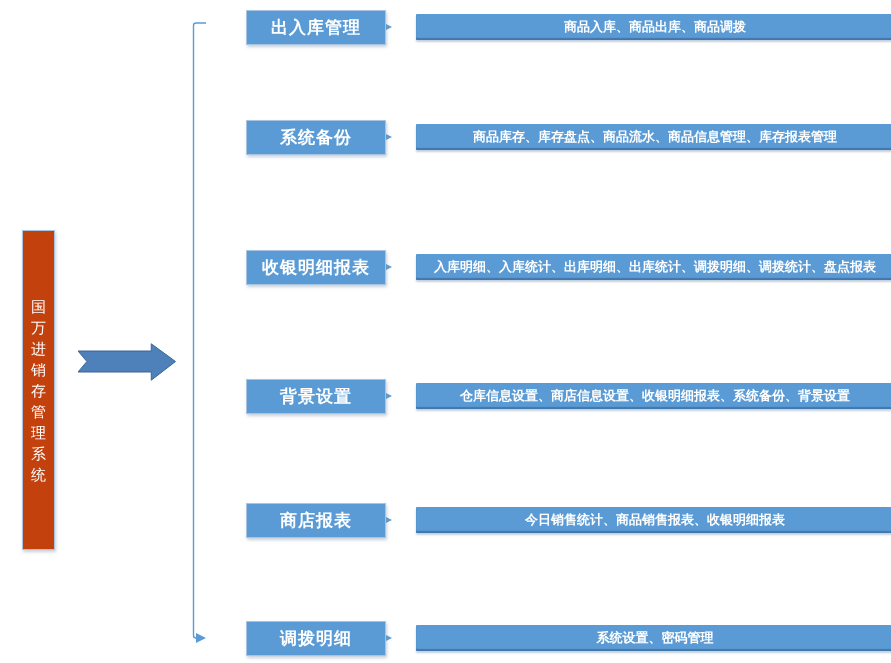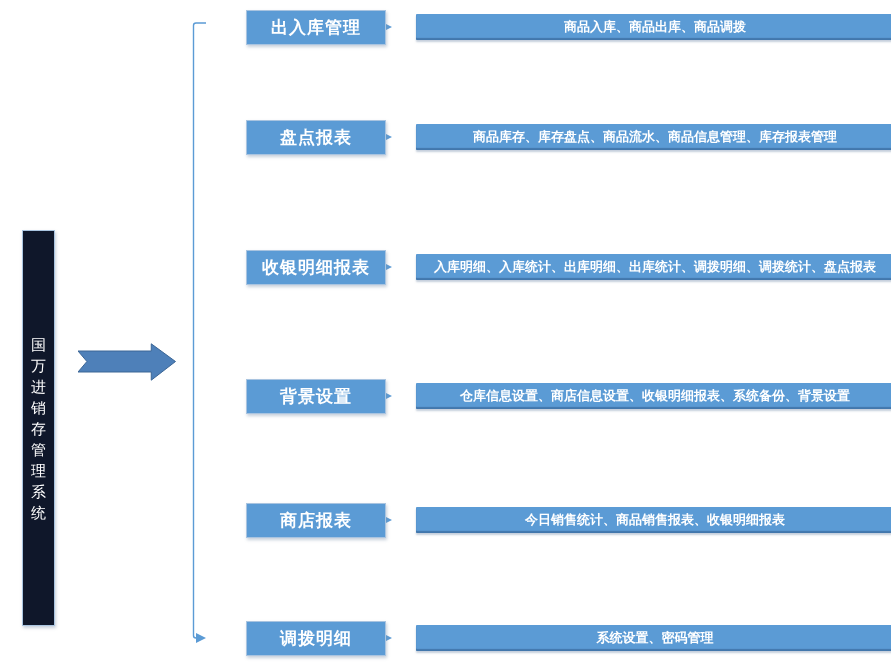--- a/index.html
+++ b/index.html
@@ -6,22 +6,22 @@
   body{
     width:891px;height:663px;position:relative;background:#ffffff;
     font-family:"Liberation Sans","DejaVu Sans",sans-serif;
     overflow:hidden;
   }
   #canvas{position:absolute;inset:0;width:891px;height:663px;}
   
   #connector-layer{position:absolute;left:0;top:0;z-index:1;}
   
   .root-box{
-    position:absolute;left:22px;top:230px;width:33px;height:396px;
-    background:#0f172a;border:1px solid #aac5e0;
+    position:absolute;left:22px;top:230px;width:33px;height:320px;
+    background:#c2410c;border:1px solid #aac5e0;
     box-shadow:1px 2px 3px rgba(130,150,175,.45);
     display:flex;align-items:center;justify-content:center;z-index:2;
     box-sizing:border-box;
   }
   .root-title{
     width:1.05em;word-break:break-all;text-align:center;
     color:#ffffff;font-size:15px;line-height:21px;font-weight:400;
   }
   
   .big-arrow{position:absolute;left:78px;top:343px;width:99px;height:38px;z-index:2;}
@@ -86,21 +86,21 @@
 
   <svg class="big-arrow" viewBox="0 0 100 38" preserveAspectRatio="none">
     <path d="M0,8 H74 V0.8 L98.5,18.5 L74,37.2 V29 H0 L9,18.5 Z" fill="#4E80B9" stroke="#3A6595" stroke-width="1"></path>
   </svg>
 
   <div class="row r1">
     <div class="branch-node">出入库管理</div>
     <div class="detail-pill">商品入库、商品出库、商品调拨</div>
   </div>
   <div class="row r2">
-    <div class="branch-node">盘点报表</div>
+    <div class="branch-node">系统备份</div>
     <div class="detail-pill">商品库存、库存盘点、商品流水、商品信息管理、库存报表管理</div>
   </div>
   <div class="row r3">
     <div class="branch-node">收银明细报表</div>
     <div class="detail-pill">入库明细、入库统计、出库明细、出库统计、调拨明细、调拨统计、盘点报表</div>
   </div>
   <div class="row r4">
     <div class="branch-node">背景设置</div>
     <div class="detail-pill">仓库信息设置、商店信息设置、收银明细报表、系统备份、背景设置</div>
   </div>

